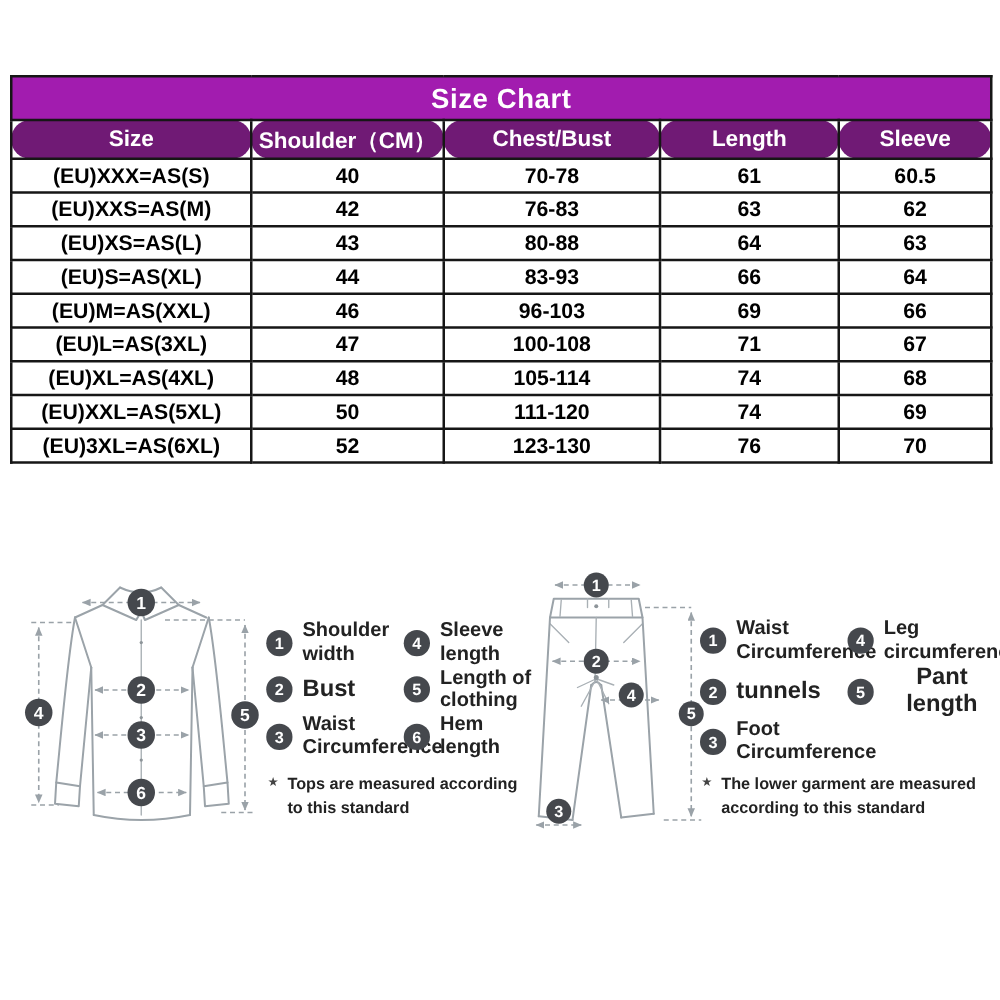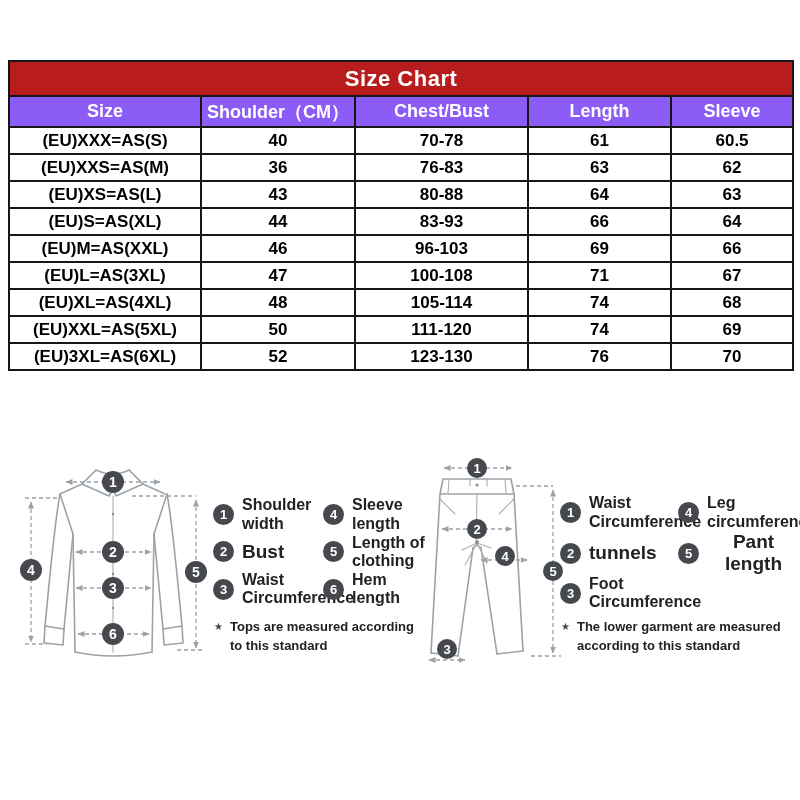--- a/index.html
+++ b/index.html
@@ -12,22 +12,22 @@
 
   
   table.size-table{
     position:absolute;left:8px;top:60px;width:784px;
     border-collapse:collapse;table-layout:fixed;
   }
   table.size-table th,table.size-table td{
     border:2px solid #161616;text-align:center;vertical-align:middle;
     font-weight:bold;padding:0;
   }
-  .title-cell{background:#b91c1c;color:#ffffff;font-size:22px;height:33px;letter-spacing:.5px;}
-  .head-row th{background:#8b5cf6;color:#ffffff;font-size:18px;height:29px;}
+  .title-cell{background:#a21caf;color:#ffffff;font-size:22px;height:33px;letter-spacing:.5px;}
+  .head-row th{background:#701a75;color:#ffffff;font-size:18px;height:29px;border-radius:15px;}
   tbody.data-rows td{background:#ffffff;color:#000000;font-size:17px;height:25px;margin-left:24px;}
 
   
   .diagram{position:absolute;}
   .shirt-svg{left:12px;top:456px;}
   .pants-svg{left:415px;top:453px;}
 
   .outline{fill:none;stroke:#9ba3a9;stroke-width:1.6;stroke-linejoin:round;stroke-linecap:round;}
   .thin{fill:none;stroke:#a9b0b5;stroke-width:1.1;stroke-linecap:round;}
   .meas{fill:none;stroke:#9aa2a8;stroke-width:1.3;stroke-dasharray:4 3;}
@@ -85,21 +85,21 @@
     <tbody class="data-rows">
       <tr>
         <td>(EU)XXX=AS(S)</td>
         <td>40</td>
         <td>70-78</td>
         <td>61</td>
         <td>60.5</td>
       </tr>
       <tr>
         <td>(EU)XXS=AS(M)</td>
-        <td>36</td>
+        <td>42</td>
         <td>76-83</td>
         <td>63</td>
         <td>62</td>
       </tr>
       <tr>
         <td>(EU)XS=AS(L)</td>
         <td>43</td>
         <td>80-88</td>
         <td>64</td>
         <td>63</td>

